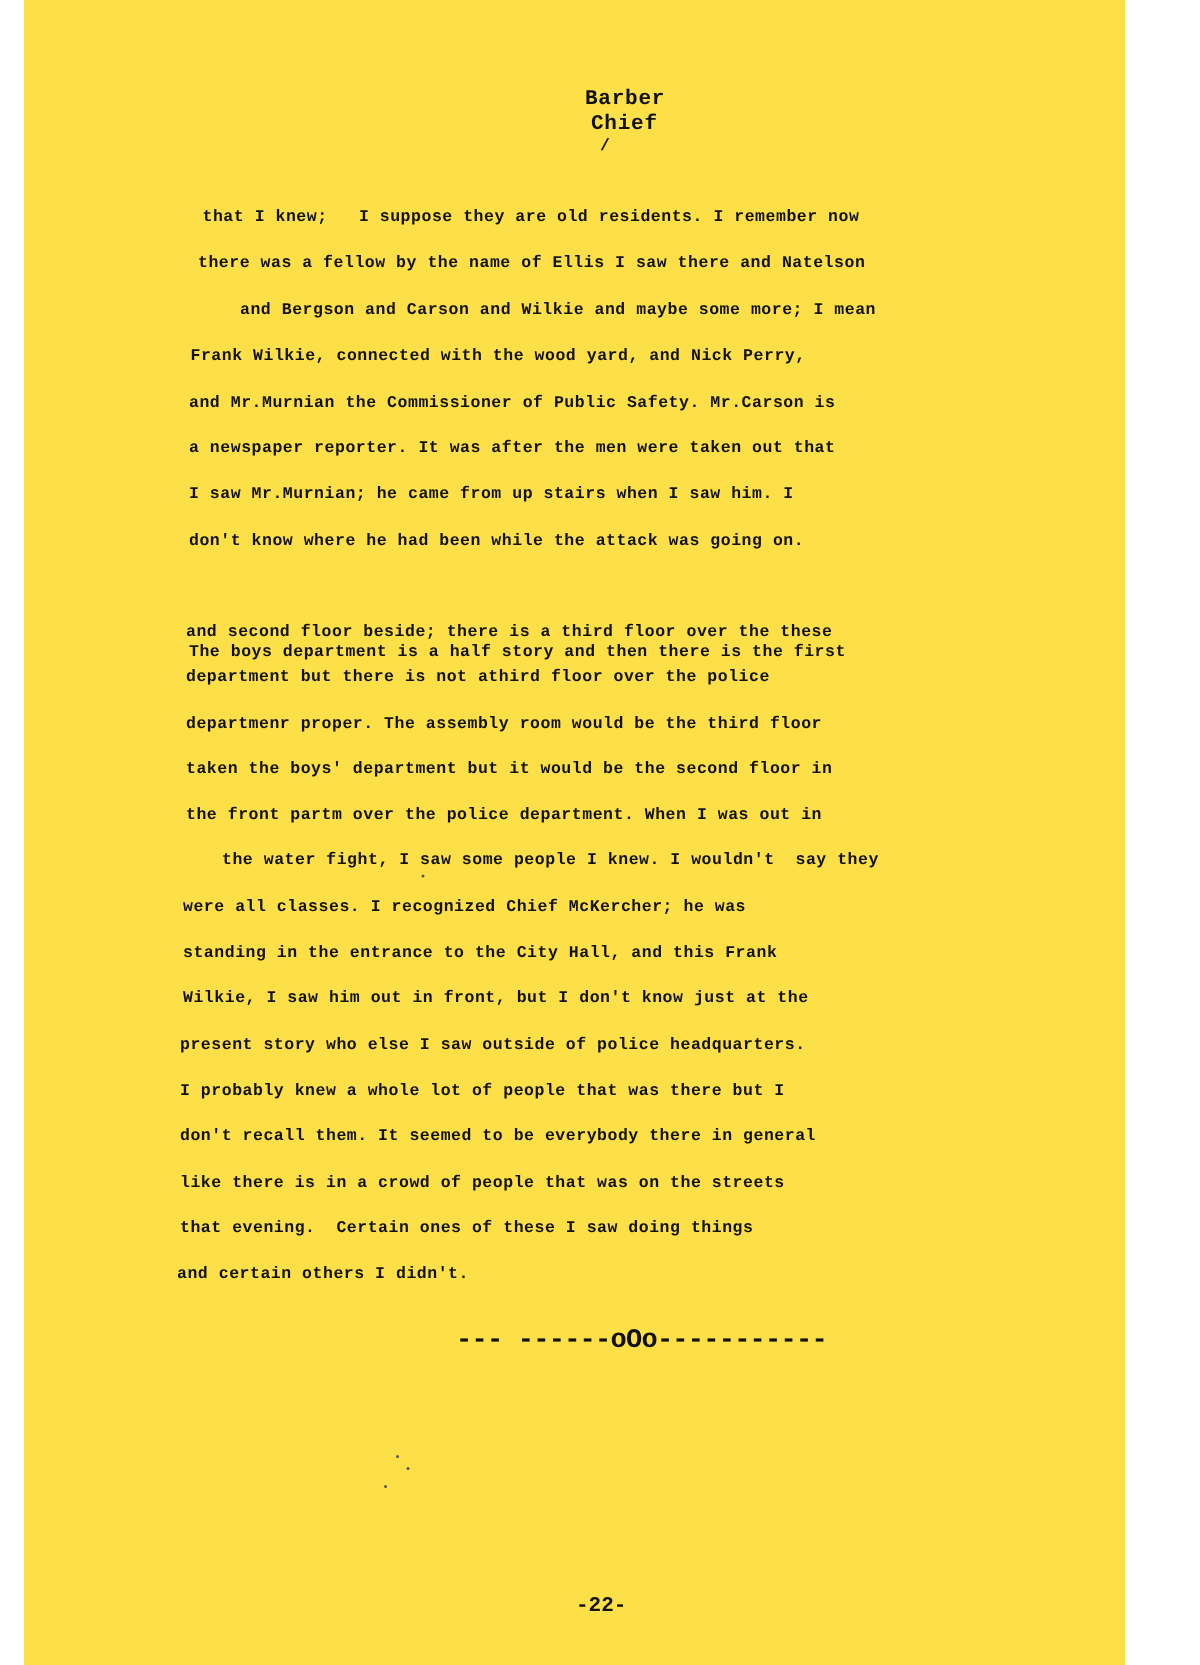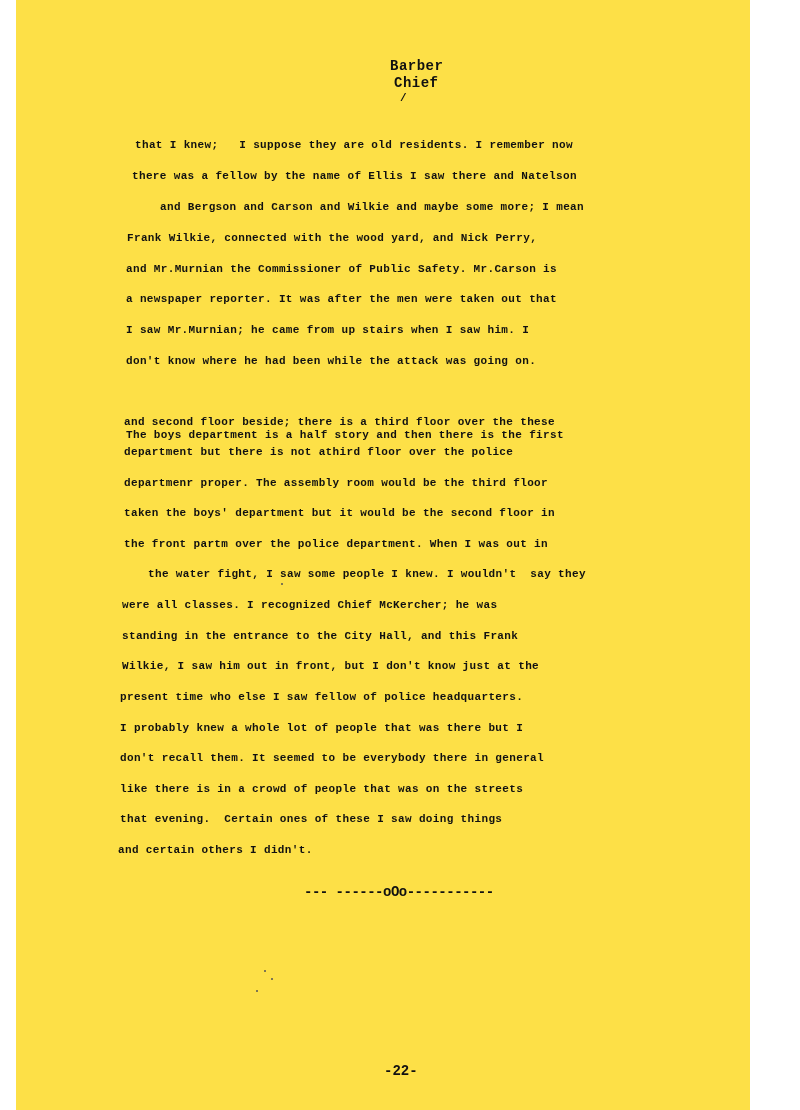--- a/index.html
+++ b/index.html
@@ -51,21 +51,21 @@
       white-space: pre;
       font-size: 11px;
       font-weight: bold;
       letter-spacing: 0.35px;
       line-height: 20px;
     }
     .divider {
       position: absolute;
       left: 288px;
       top: 884px;
-      font-size: 14px;
+      font-size: 18px;
       font-weight: bold;
       white-space: pre;
       letter-spacing: -0.5px;
     }
     .page-number {
       position: absolute;
       left: 368px;
       top: 1063px;
       font-size: 14px;
       font-weight: bold;
@@ -101,21 +101,21 @@
     <div class="line" style="left:110px; top:248px;margin-top:44px;">The boys department is a half story and then there is the first</div>
     <div class="line" style="left:108px; top:279px;">and second floor beside; there is a third floor over the these</div>
     <div class="line" style="left:108px; top:309px;">department but there is not athird floor over the police</div>
     <div class="line" style="left:108px; top:340px;">departmenr proper. The assembly room would be the third floor</div>
     <div class="line" style="left:108px; top:370px;">taken the boys' department but it would be the second floor in</div>
     <div class="line" style="left:108px; top:401px;">the front partm over the police department. When I was out in</div>
     <div class="line" style="left:108px; top:431px;margin-left:24px;">the water fight, I saw some people I knew. I wouldn't  say they</div>
     <div class="line" style="left:106px; top:462px;">were all classes. I recognized Chief McKercher; he was</div>
     <div class="line" style="left:106px; top:493px;">standing in the entrance to the City Hall, and this Frank</div>
     <div class="line" style="left:106px; top:523px;">Wilkie, I saw him out in front, but I don't know just at the</div>
-    <div class="line" style="left:104px; top:554px;">present time who else I saw fellow of police headquarters.</div>
+    <div class="line" style="left:104px; top:554px;">present story who else I saw outside of police headquarters.</div>
     <div class="line" style="left:104px; top:585px;">I probably knew a whole lot of people that was there but I</div>
     <div class="line" style="left:104px; top:615px;">don't recall them. It seemed to be everybody there in general</div>
     <div class="line" style="left:104px; top:646px;">like there is in a crowd of people that was on the streets</div>
     <div class="line" style="left:104px; top:676px;">that evening.  Certain ones of these I saw doing things</div>
     <div class="line" style="left:102px; top:707px;">and certain others I didn't.</div>
   </div>
 
   <div class="divider">--- ------oOo-----------</div>
 
   <div class="page-number">-22-</div>

